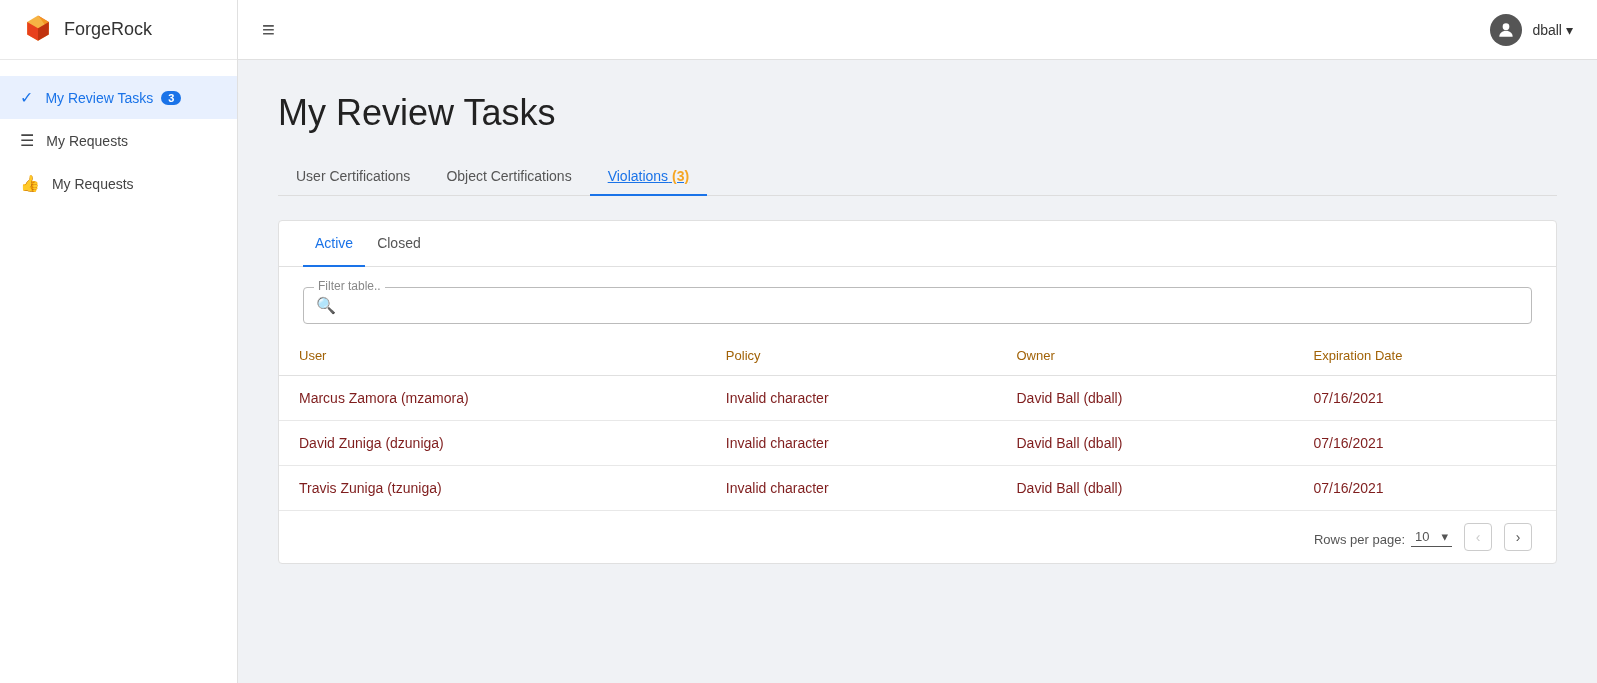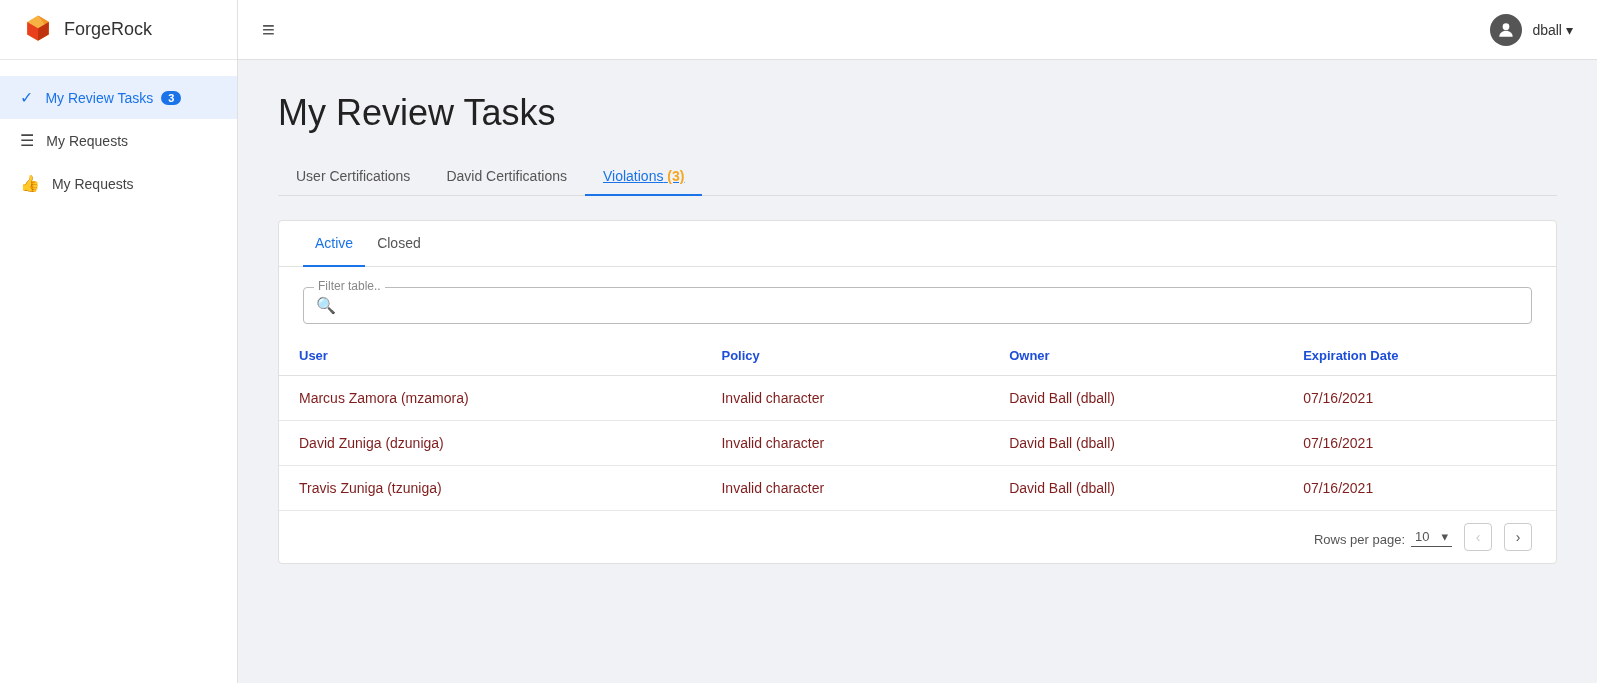--- a/index.html
+++ b/index.html
@@ -212,22 +212,22 @@
     .data-table {
       width: 100%;
       border-collapse: collapse;
     }
     .data-table thead tr {
       border-bottom: 1px solid #e0e0e0;
     }
     .data-table th {
       padding: 12px 20px;
       font-size: 13px;
-      font-weight: 700;
-      color: #1d4ed8;
+      font-weight: 400;
+      color: #a16207;
       text-align: left;
     }
     .data-table tbody tr {
       border-bottom: 1px solid #e8e8e8;
     }
     .data-table tbody tr:last-child {
       border-bottom: none;
     }
     .data-table td {
       padding: 14px 20px;
@@ -326,21 +326,21 @@
   </div>
 
   <div class="content">
     <h1 class="page-title">My Review Tasks</h1>
 
     <div class="tabs-primary">
       <div class="tab-primary">
         <span>User Certifications</span>
       </div>
       <div class="tab-primary">
-        <span>David Certifications</span>
+        <span>Object Certifications</span>
       </div>
       <div class="tab-primary active">
         <span>Violations</span>
         <span class="tab-badge">(3)</span>
       </div>
     </div>
 
     <div class="card">
 
       <div class="tabs-secondary">

